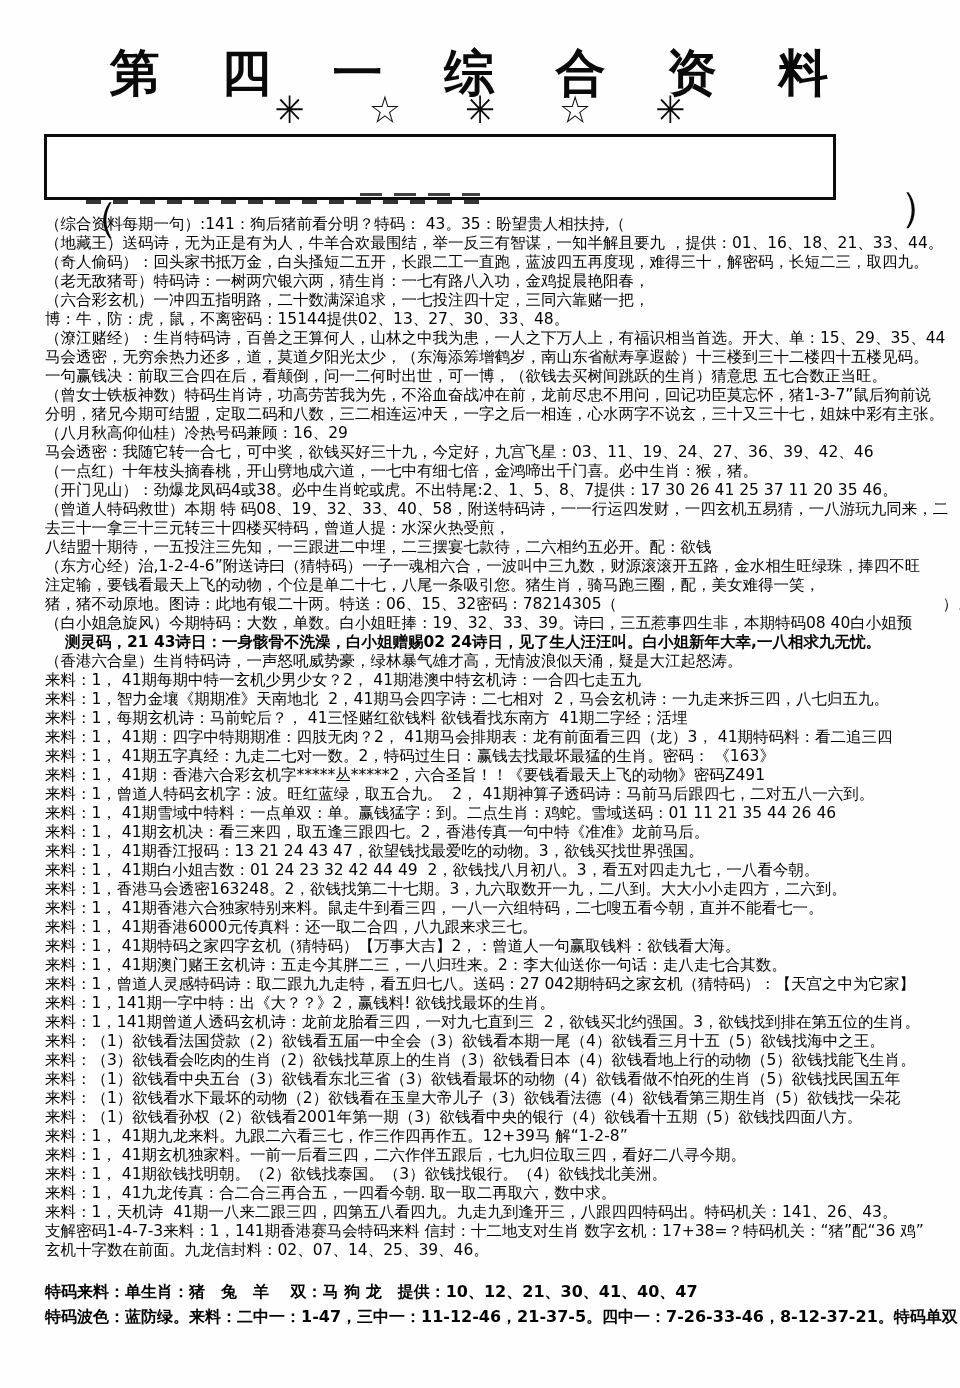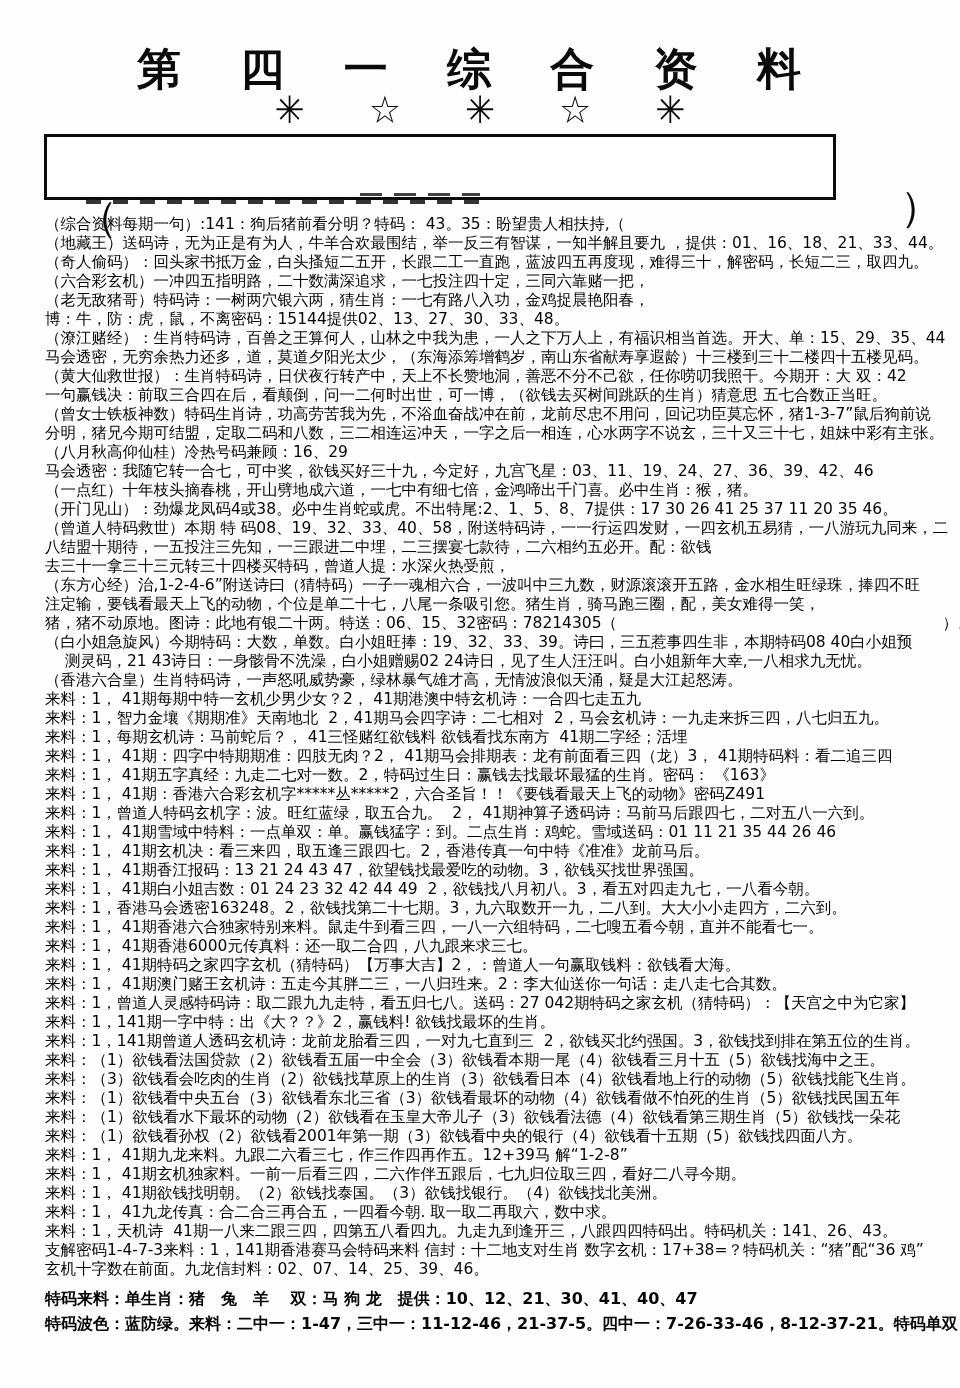--- a/index.html
+++ b/index.html
@@ -9,21 +9,21 @@
     color:#000;
     position:relative;
     overflow:hidden;
   }
   .sheet{position:relative;width:960px;height:1388px;background:#fefefe;}
 
   .title{
     position:absolute;top:40px;left:0;width:100%;
     text-align:center;
     font-family:"DejaVu Serif","Liberation Serif",serif;
-    font-size:44px;font-weight:bold;
+    font-size:50px;font-weight:bold;
     letter-spacing:22px;
     white-space:nowrap;
     color:#0a0a0a;
   }
   .stars{
     position:absolute;top:88px;left:0;width:100%;
     display:flex;justify-content:center;align-items:center;gap:64px;
     font-size:36px;line-height:44px;
     color:#0a0a0a;
   }
@@ -58,27 +58,27 @@
   .body-lines{
     position:absolute;left:45px;top:215px;width:912px;
   }
   .line{
     font-size:15.5px;
     line-height:19px;
     white-space:pre;
     letter-spacing:0px;
     color:#050505;
   }
-  .line.indent{padding-left:20px;}
+  .line.indent{padding-left:20px;font-weight:bold;}
   .line.bold{
     font-weight:bold;
     font-size:16px;
     line-height:25px;
   }
-  .line.gap{margin-top:7px;}
+  .line.gap{margin-top:19px;}
 </style>
 </head>
 <body>
 
 <div class="sheet">
 
   <div class="title">第 四 一 综 合 资 料</div>
 
   <div class="stars">
     <span class="st">✳</span>
@@ -93,36 +93,35 @@
   <div class="obscured-strip"></div>
   <div class="obscured-strip2"></div>
 
   <div class="big-paren left">（</div>
   <div class="big-paren right">）</div>
 
   <div class="body-lines">
       <div class="line">（综合资料每期一句）:141：狗后猪前看分明？特码： 43。35：盼望贵人相扶持,（　　　　　　　　　　　　　　　　　　　　　　　　　　　　）</div>
       <div class="line">（地藏王）送码诗，无为正是有为人，牛羊合欢最围结，举一反三有智谋，一知半解且要九 ，提供：01、16、18、21、33、44。</div>
       <div class="line">（奇人偷码）：回头家书抵万金，白头搔短二五开，长跟二工一直跑，蓝波四五再度现，难得三十，解密码，长短二三，取四九。</div>
+      <div class="line">（老无敌猪哥）特码诗：一树两穴银六两，猜生肖：一七有路八入功，金鸡捉晨艳阳春，</div>
       <div class="line">（六合彩玄机）一冲四五指明路，二十数满深追求，一七投注四十定，三同六靠赌一把，</div>
-      <div class="line">（老无敌猪哥）特码诗：一树两穴银六两，猜生肖：一七有路八入功，金鸡捉晨艳阳春，</div>
       <div class="line">博：牛，防：虎，鼠，不离密码：15144提供02、13、27、30、33、48。</div>
       <div class="line">（潦江赌经）：生肖特码诗，百兽之王算何人，山林之中我为患，一人之下万人上，有福识相当首选。开大、单：15、29、35、44</div>
       <div class="line">马会透密，无穷余热力还多，道，莫道夕阳光太少，（东海添筹增鹤岁，南山东省献寿享遐龄）十三楼到三十二楼四十五楼见码。</div>
-      <div class="line">（黄大仙救世报）：生肖特码诗，日伏夜行转产中，天上不长赞地洞，善恶不分不己欲，任你唠叨我照干。今期开：大 双：42</div>
       <div class="line">一句赢钱决：前取三合四在后，看颠倒，问一二何时出世，可一博，（欲钱去买树间跳跃的生肖）猜意思 五七合数正当旺。</div>
       <div class="line">（曾女士铁板神数）特码生肖诗，功高劳苦我为先，不浴血奋战冲在前，龙前尽忠不用问，回记功臣莫忘怀，猪1-3-7”鼠后狗前说</div>
       <div class="line">分明，猪兄今期可结盟，定取二码和八数，三二相连运冲天，一字之后一相连，心水两字不说玄，三十又三十七，姐妹中彩有主张。</div>
       <div class="line">（八月秋高仰仙桂）冷热号码兼顾：16、29</div>
       <div class="line">马会透密：我随它转一合七，可中奖，欲钱买好三十九，今定好，九宫飞星：03、11、19、24、27、36、39、42、46</div>
       <div class="line">（一点红）十年枝头摘春桃，开山劈地成六道，一七中有细七倍，金鸿啼出千门喜。必中生肖：猴，猪。</div>
       <div class="line">（开门见山）：劲爆龙凤码4或38。必中生肖蛇或虎。不出特尾:2、1、5、8、7提供：17 30 26 41 25 37 11 20 35 46。</div>
       <div class="line">（曾道人特码救世）本期 特 码08、19、32、33、40、58，附送特码诗，一一行运四发财，一四玄机五易猜，一八游玩九同来，二</div>
+      <div class="line">去三十一拿三十三元转三十四楼买特码，曾道人提：水深火热受煎，</div>
       <div class="line">八结盟十期待，一五投注三先知，一三跟进二中埋，二三摆宴七款待，二六相约五必开。配：欲钱</div>
-      <div class="line">去三十一拿三十三元转三十四楼买特码，曾道人提：水深火热受煎，</div>
       <div class="line">（东方心经）治,1-2-4-6”附送诗曰（猜特码）一子一魂相六合，一波叫中三九数，财源滚滚开五路，金水相生旺绿珠，捧四不旺</div>
       <div class="line">注定输，要钱看最天上飞的动物，个位是单二十七，八尾一条吸引您。猪生肖，骑马跑三圈，配，美女难得一笑，</div>
       <div class="line">猪，猪不动原地。图诗：此地有银二十两。特送：06、15、32密码：78214305（　　　　　　　　　　　　　　　　　　　　　）。</div>
       <div class="line">（白小姐急旋风）今期特码：大数，单数。白小姐旺捧：19、32、33、39。诗曰，三五惹事四生非，本期特码08 40白小姐预</div>
       <div class="line indent">测灵码，21 43诗日：一身骸骨不洗澡，白小姐赠赐02 24诗日，见了生人汪汪叫。白小姐新年大幸,一八相求九无忧。</div>
       <div class="line">（香港六合皇）生肖特码诗，一声怒吼威势豪，绿林暴气雄才高，无情波浪似天涌，疑是大江起怒涛。</div>
       <div class="line">来料：1， 41期每期中特一玄机少男少女？2， 41期港澳中特玄机诗：一合四七走五九</div>
       <div class="line">来料：1，智力金壤《期期准》天南地北  2，41期马会四字诗：二七相对  2，马会玄机诗：一九走来拆三四，八七归五九。</div>
       <div class="line">来料：1，每期玄机诗：马前蛇后？， 41三怪赌红欲钱料 欲钱看找东南方  41期二字经；活埋</div>
       <div class="line">来料：1， 41期：四字中特期期准：四肢无肉？2， 41期马会排期表：龙有前面看三四（龙）3， 41期特码料：看二追三四</div>

